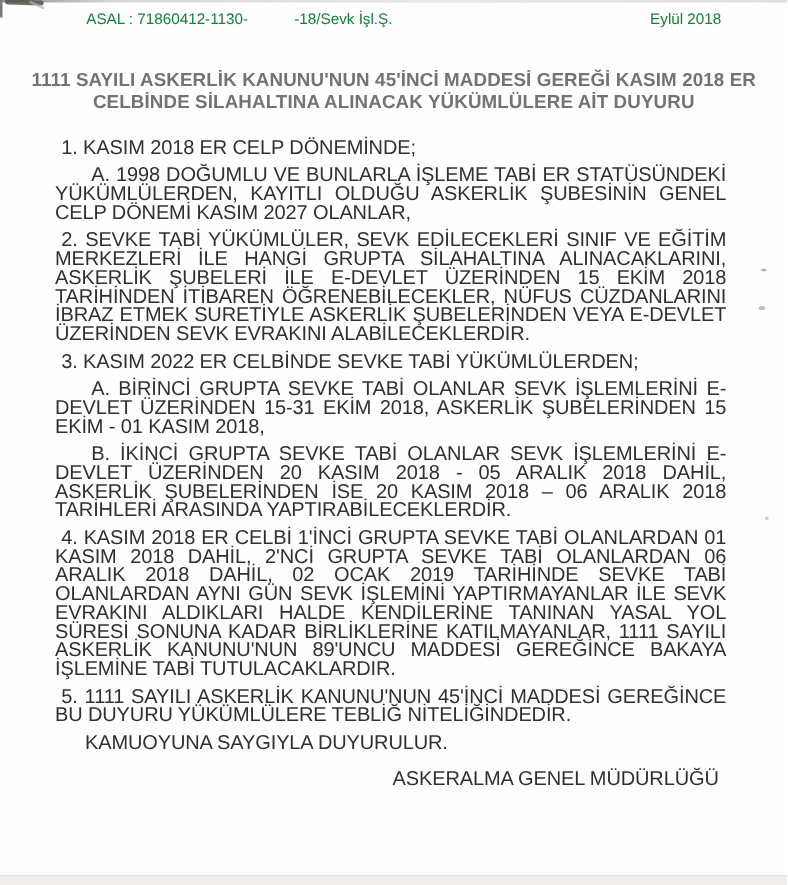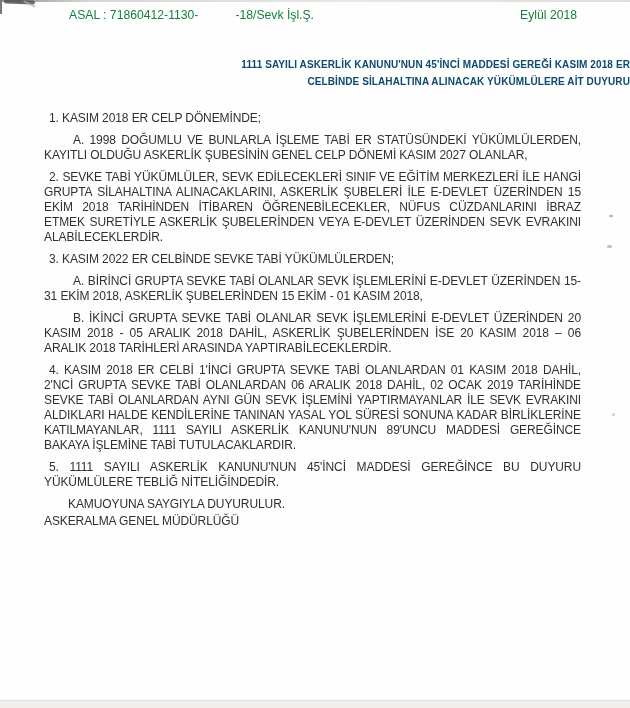--- a/index.html
+++ b/index.html
@@ -24,41 +24,41 @@
     color: #15803d;
     white-space: nowrap;
     margin-left: 12px;
   }
   .doc-header .ref-group { display: flex; gap: 37px; }
   .doc-title {
     position: absolute;
     top: 56px;
     left: 0;
     right: 0;
-    text-align: right;
+    text-align: center;
     font-weight: bold;
-    font-size: 10px;
+    font-size: 15px;
     line-height: 17px;
-    color: #0c4a6e;
+    color: #737373;
     letter-spacing: 0.1px;
   }
   .doc-body {
     position: absolute;
     top: 111px;
     left: 44px;
     width: 537px;
-    font-size: 12px;
+    font-size: 16px;
     line-height: 15px;
     letter-spacing: -0.1px;
   }
   .para { text-align: justify; margin-bottom: 7px; }
   .para.num { text-indent: 5px; }
   .para.sub { text-indent: 29px; }
   .closing { text-indent: 24px; }
-  .signature { margin-top: 2px; text-align: left; padding-right: 6px; }
+  .signature { margin-top: 14px; text-align: right; padding-right: 6px; }
 
   
   .artifact { position: absolute; pointer-events: none; }
   .a-topline { left: 0; top: 0; width: 100%; height: 2px;
     background: linear-gradient(to right, #8f8d89, #d8d6d2 14%, #e9e7e4 55%, #e0ded9); }
   .a-corner { left: 4px; top: 0px; width: 31px; height: 4px; background: #55524e;
     transform: rotate(2deg); border-radius: 2px; opacity: .85; }
   .a-scratch { left: 23px; top: 3px; width: 13px; height: 2px; background: #b5b2ac;
     transform: rotate(25deg); opacity: .7; border-radius: 1px; }
   .a-leftedge { left: 0; top: 0; width: 2px; height: 14px; background: #7c7a75; }

